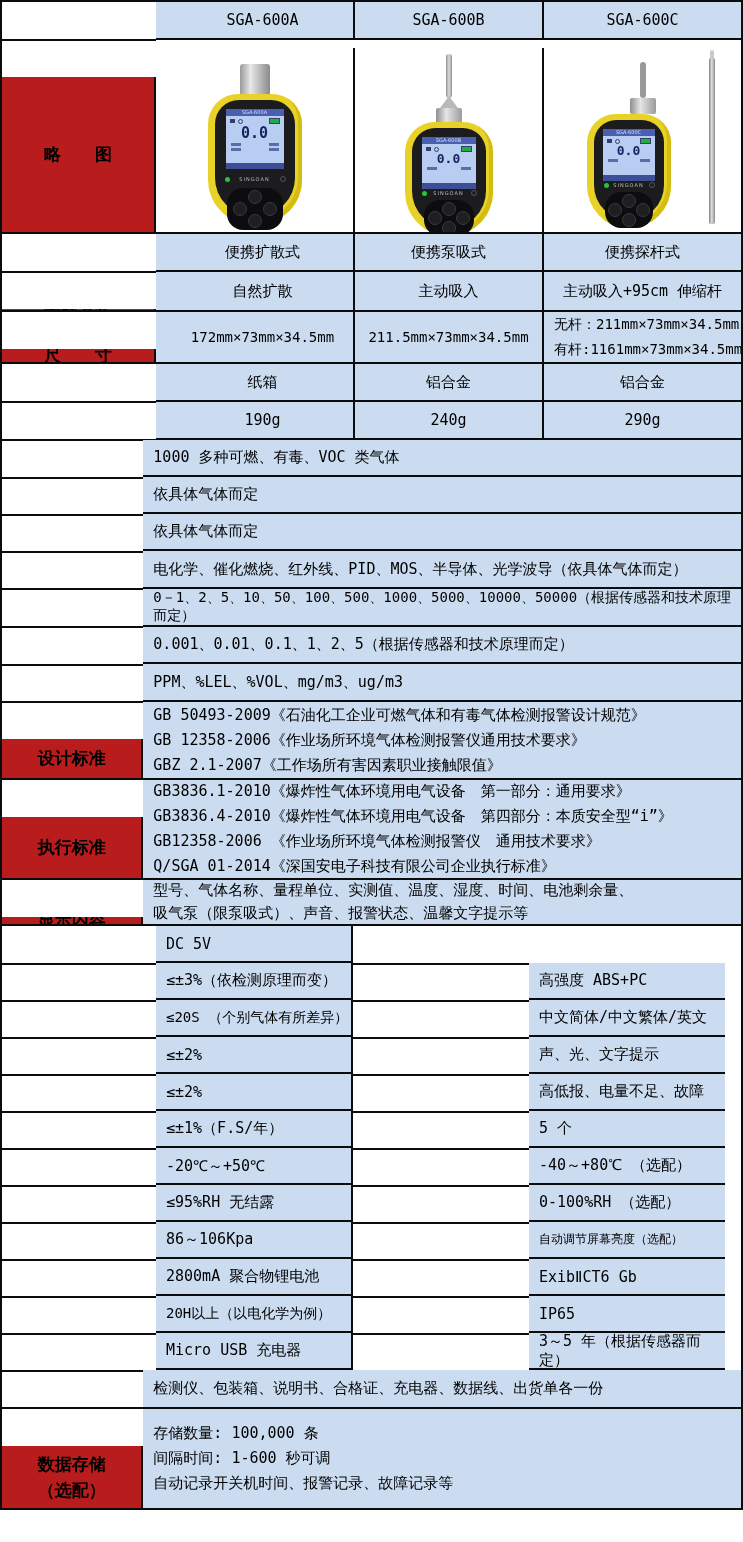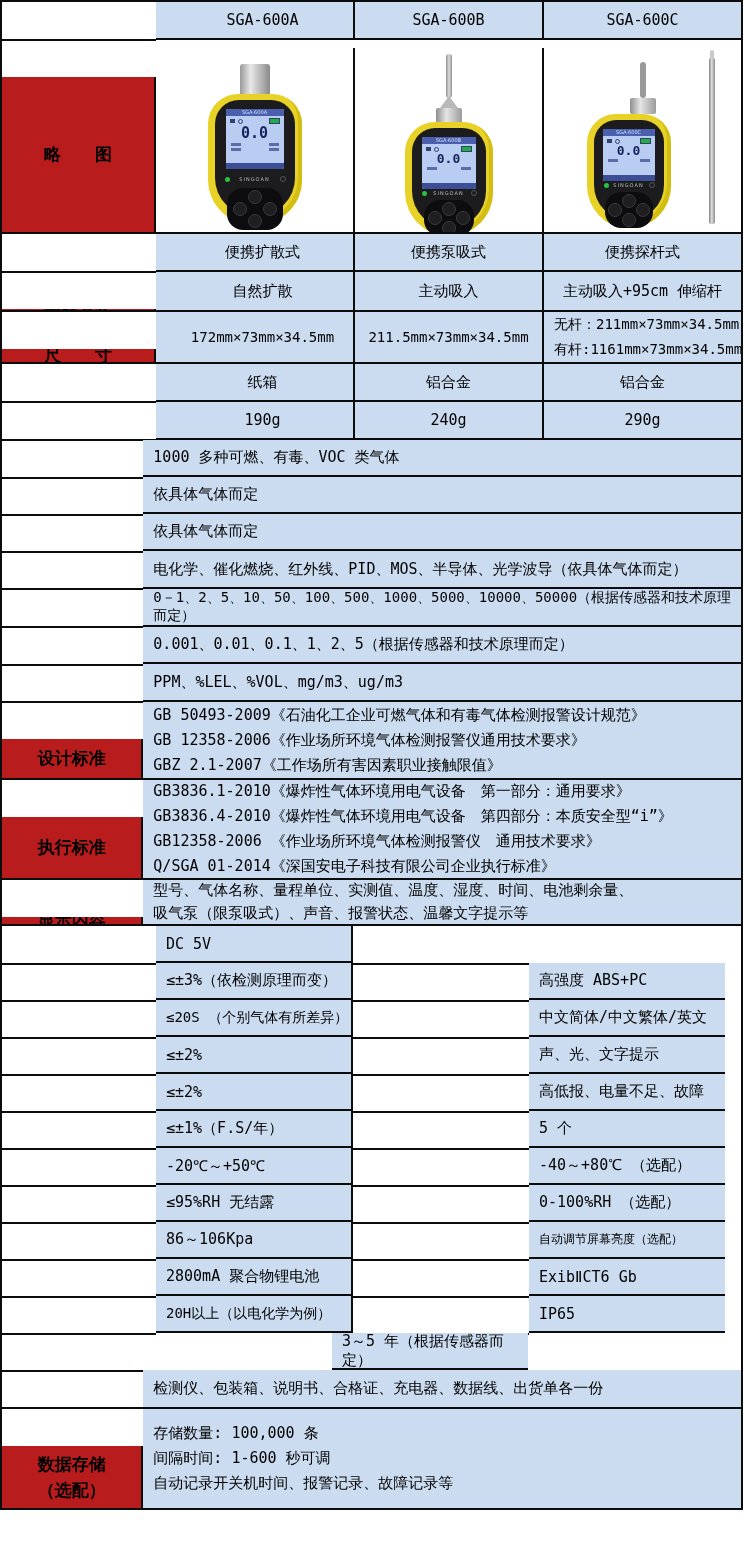--- a/index.html
+++ b/index.html
@@ -330,20 +330,21 @@
     <div class="cell val left d4">ExibⅡCT6 Gb</div>
   </div>
   <div class="row" style="height:37px;">
     <div class="cell lbl d1">连续工作</div>
     <div class="cell val left d2" style="font-size:14px;">20H以上（以电化学为例）</div>
     <div class="cell lbl d3">防护等级</div>
     <div class="cell val left d4">IP65</div>
   </div>
   <div class="row" style="height:37px;">
     <div class="cell lbl d1">充电方式</div>
+    <div class="cell val left d2">Micro USB 充电器</div>
     <div class="cell lbl d3">设计寿命</div>
     <div class="cell val left d4">3～5 年（根据传感器而定）</div>
   </div>
 
   <div class="row" style="height:39px;">
     <div class="cell lbl c1">标配附件</div>
     <div class="cell val left cfull">检测仪、包装箱、说明书、合格证、充电器、数据线、出货单各一份</div>
   </div>
 
   <div class="row" style="height:99px;">

